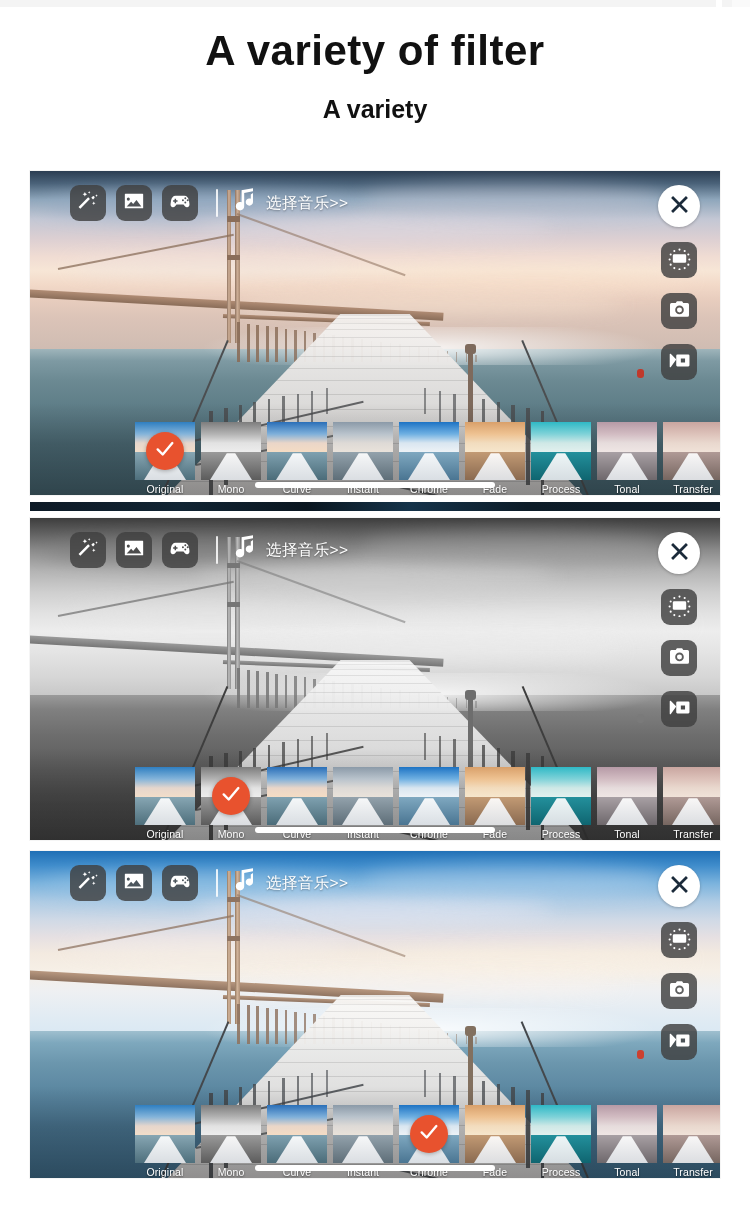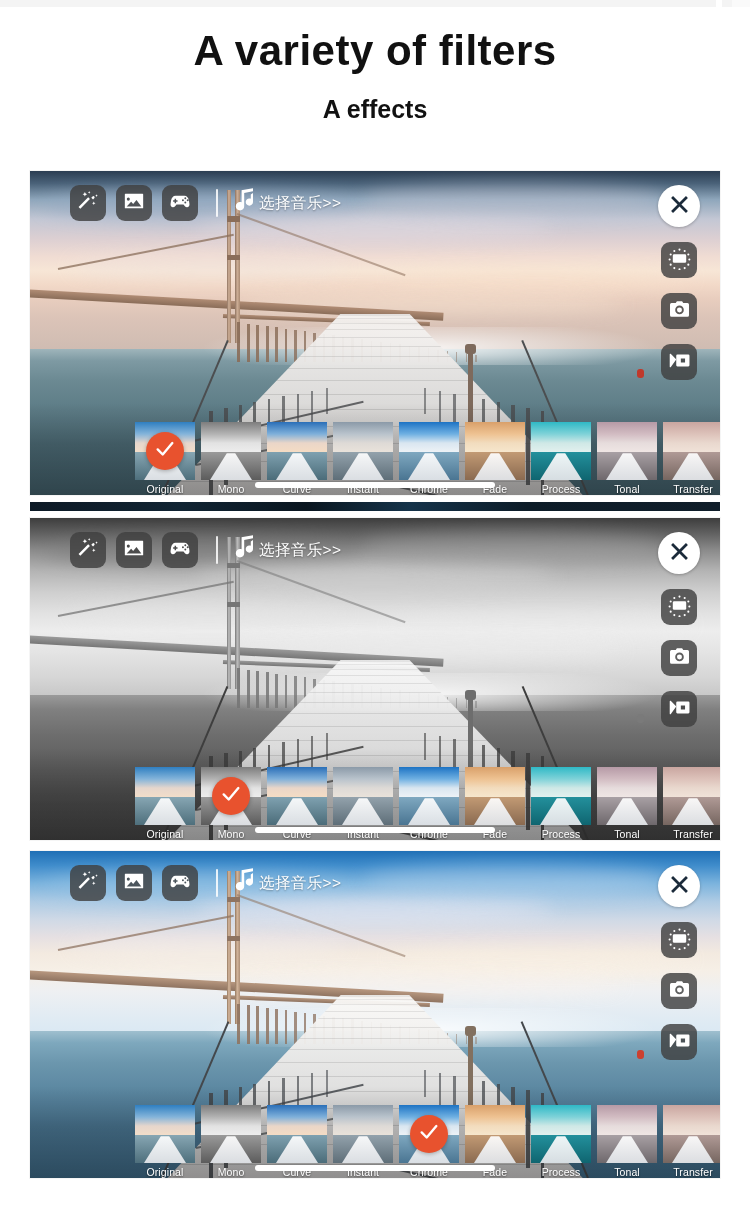--- a/index.html
+++ b/index.html
@@ -130,21 +130,21 @@
   .tb-btn {
     width:36px; height:36px; border-radius:9px;
     background: rgba(64,64,64,.82);
     display:flex; align-items:center; justify-content:center;
   }
   .tb-btn svg { width:22px; height:22px; fill:#fff; }
   .tb-divider {
     width:2px; height:28px; background: rgba(255,255,255,.85);
     margin: 0 4px 0 8px; border-radius:1px;
   }
-  .music-row { display:flex; align-items:center; gap:3px; }
+  .music-row { display:flex; align-items:center; gap:10px; }
   .music-row svg { width:24px; height:26px; fill:#fff; }
   .music-label {
     color:#fff; font-size:15.5px; letter-spacing:.4px;
     text-shadow: 0 1px 2px rgba(0,0,0,.35);
     white-space:nowrap;
   }
 
   
   .right-rail {
     position:absolute; right:20px; top:14px;
@@ -213,22 +213,22 @@
 <body>
 
 <div class="page">
 
   <div class="top-band">
     <div class="seam"></div>
     <div class="seam2"></div>
   </div>
 
   <div class="headings">
-    <div class="h-title">A variety of filters</div>
-    <div class="h-section">A effects</div>
+    <div class="h-title">A variety of filter</div>
+    <div class="h-section">A variety</div>
   </div>
 
   <div class="panel" id="panel-1">
       <div class="scene">
         <div class="sky" style="background: linear-gradient(rgb(43, 61, 82) 0%, rgb(74, 98, 121) 7%, rgb(142, 166, 187) 16%, rgb(195, 199, 212) 27%, rgb(220, 207, 210) 38%, rgb(240, 220, 211) 48%, rgb(247, 230, 214) 56%, rgb(242, 217, 200) 64%, rgb(232, 205, 190) 72%, rgb(220, 196, 184) 82%, rgb(207, 188, 178) 100%);"></div>
         <div class="cloud" style="left: 2%; top: 6%; width: 46%; height: 9%; background: rgba(150, 170, 195, 0.75);"></div>
         <div class="cloud" style="left: 24%; top: 14%; width: 52%; height: 8%; background: rgba(228, 220, 226, 0.8);"></div>
         <div class="cloud" style="left: 48%; top: 4%; width: 44%; height: 10%; background: rgba(200, 198, 212, 0.62);"></div>
         <div class="cloud" style="left: 6%; top: 26%; width: 40%; height: 7%; background: rgba(238, 226, 222, 0.72);"></div>
         <div class="cloud" style="left: 52%; top: 30%; width: 44%; height: 6%; background: rgba(248, 226, 204, 0.78);"></div>

